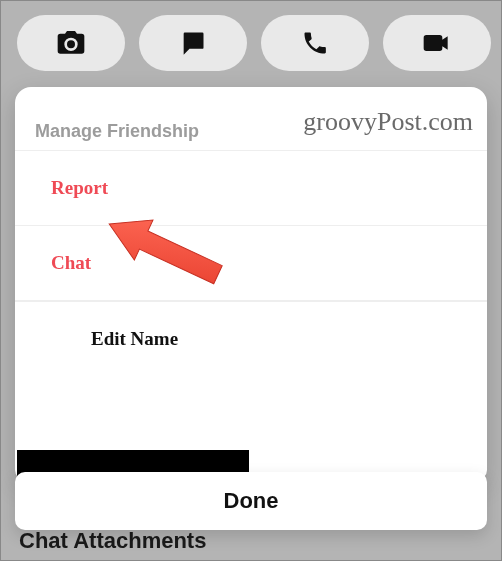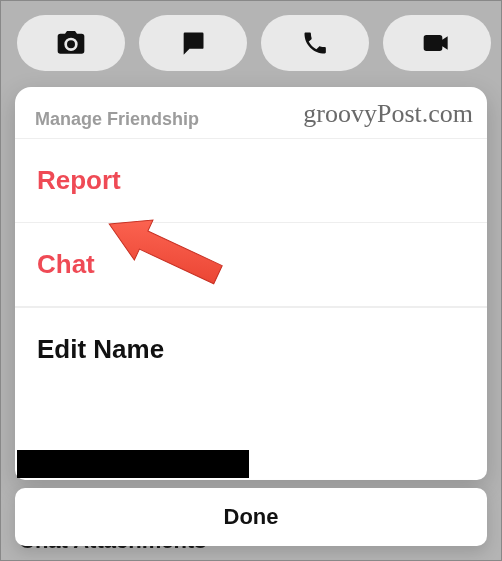--- a/index.html
+++ b/index.html
@@ -50,67 +50,68 @@
     top: 86px;
     bottom: 80px;
     background: #fff;
     border-radius: 16px 16px 10px 10px;
     box-shadow: 0 8px 24px rgba(0,0,0,.18);
     display: flex;
     flex-direction: column;
     overflow: hidden;
   }
   .sheet-header {
-    padding: 22px 20px 8px 20px;
+    padding: 34px 20px 8px 20px;
     font-size: 18px;
     color: #9c9c9c;
     font-weight: 600;
   }
   .sep { height: 1px; background: #eeeeee; }
   .row {
-    padding: 26px 22px;
-    font-size: 26px;
+    padding: 26px 36px;
+    font-size: 19px;
     font-weight: 700;
     cursor: pointer;
+    font-family: Liberation Serif, serif;
   }
   .danger { color: #ef4a55; }
-  .normal { color: #111; }
+  .normal { color: #111; margin-left: 40px; }
   .redact {
     position: absolute;
     left: 16px;
     width: 232px;
     height: 28px;
     background: #000;
     bottom: 82px;
   }
 
   
   .done-bar {
     position: absolute;
     left: 14px;
     right: 14px;
-    bottom: 14px;
+    bottom: 30px;
     background: #fff;
     border-radius: 10px;
     height: 58px;
     display: flex;
     align-items: center;
     justify-content: center;
     font-size: 22px;
     font-weight: 700;
     color: #111;
     box-shadow: 0 6px 16px rgba(0,0,0,.15);
     cursor: pointer;
   }
 
   
   .watermark {
     position: absolute;
     right: 28px;
-    top: 98px;
+    top: 106px;
     font-family: Georgia, "Times New Roman", serif;
     font-size: 26px;
     color: #6a6a6a;
     pointer-events: none;
   }
 
   
   .arrow {
     position: absolute;
     left: 90px;

